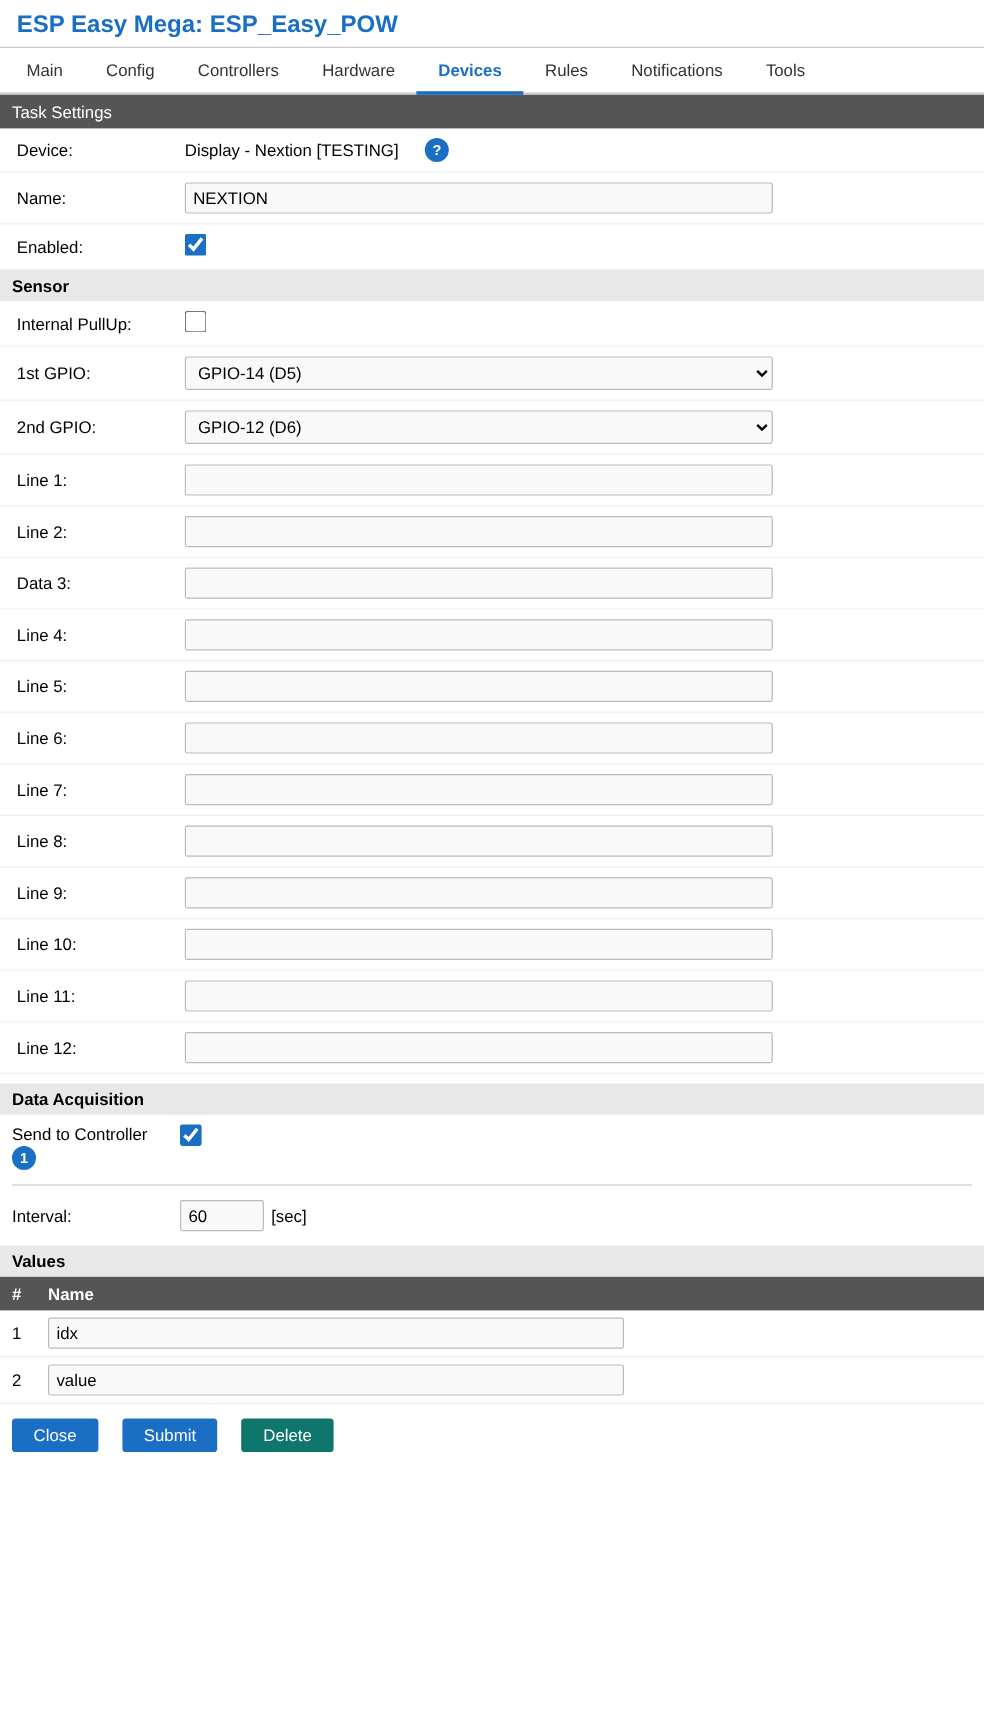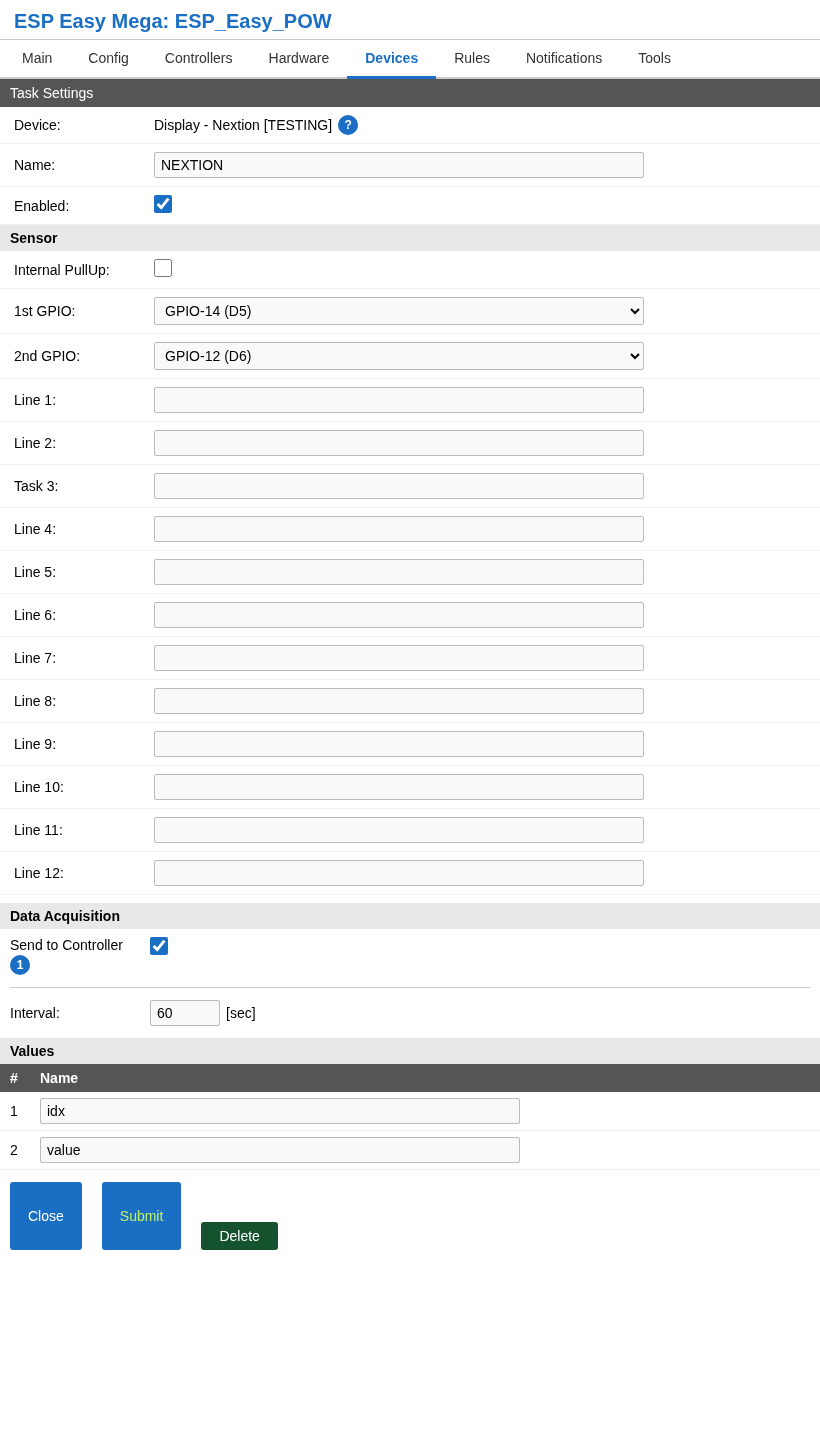--- a/index.html
+++ b/index.html
@@ -98,20 +98,21 @@
       color: #fff;
       border-radius: 50%;
       font-size: 12px;
       font-weight: bold;
       margin-left: 6px;
       cursor: pointer;
     }
     .device-label {
       display: flex;
       align-items: center;
+      gap: 16px;
     }
     .interval-row {
       display: flex;
       align-items: center;
       padding: 8px 10px;
     }
     .interval-input {
       width: 70px;
       padding: 4px 6px;
       border: 1px solid #bbb;
@@ -166,26 +167,25 @@
       font-size: 14px;
       cursor: pointer;
       font-weight: normal;
     }
     .btn-close {
       background: #1a6fc4;
       color: #fff;
     }
     .btn-submit {
       background: #1a6fc4;
-      color: #bef264;
+      color: #ffffff;
     }
     .btn-delete {
-      background: #14532d;
-      color: #fff;
-      margin-top: 40px;
+      background: #0f766e;
+      color: #fff;
     }
     .send-controller-row {
       display: flex;
       align-items: flex-start;
       padding: 8px 10px;
     }
     .send-controller-label {
       display: flex;
       flex-direction: column;
       width: 140px;
@@ -299,21 +299,21 @@
 
 <div class="form-row">
   <div class="form-label">Line 1:</div>
   <div class="form-control"><input type="text" style=""></div>
 </div>
 <div class="form-row">
   <div class="form-label">Line 2:</div>
   <div class="form-control"><input type="text" style=""></div>
 </div>
 <div class="form-row">
-  <div class="form-label">Task 3:</div>
+  <div class="form-label">Data 3:</div>
   <div class="form-control"><input type="text" style=""></div>
 </div>
 <div class="form-row">
   <div class="form-label">Line 4:</div>
   <div class="form-control"><input type="text" style=""></div>
 </div>
 <div class="form-row">
   <div class="form-label">Line 5:</div>
   <div class="form-control"><input type="text" style=""></div>
 </div>

